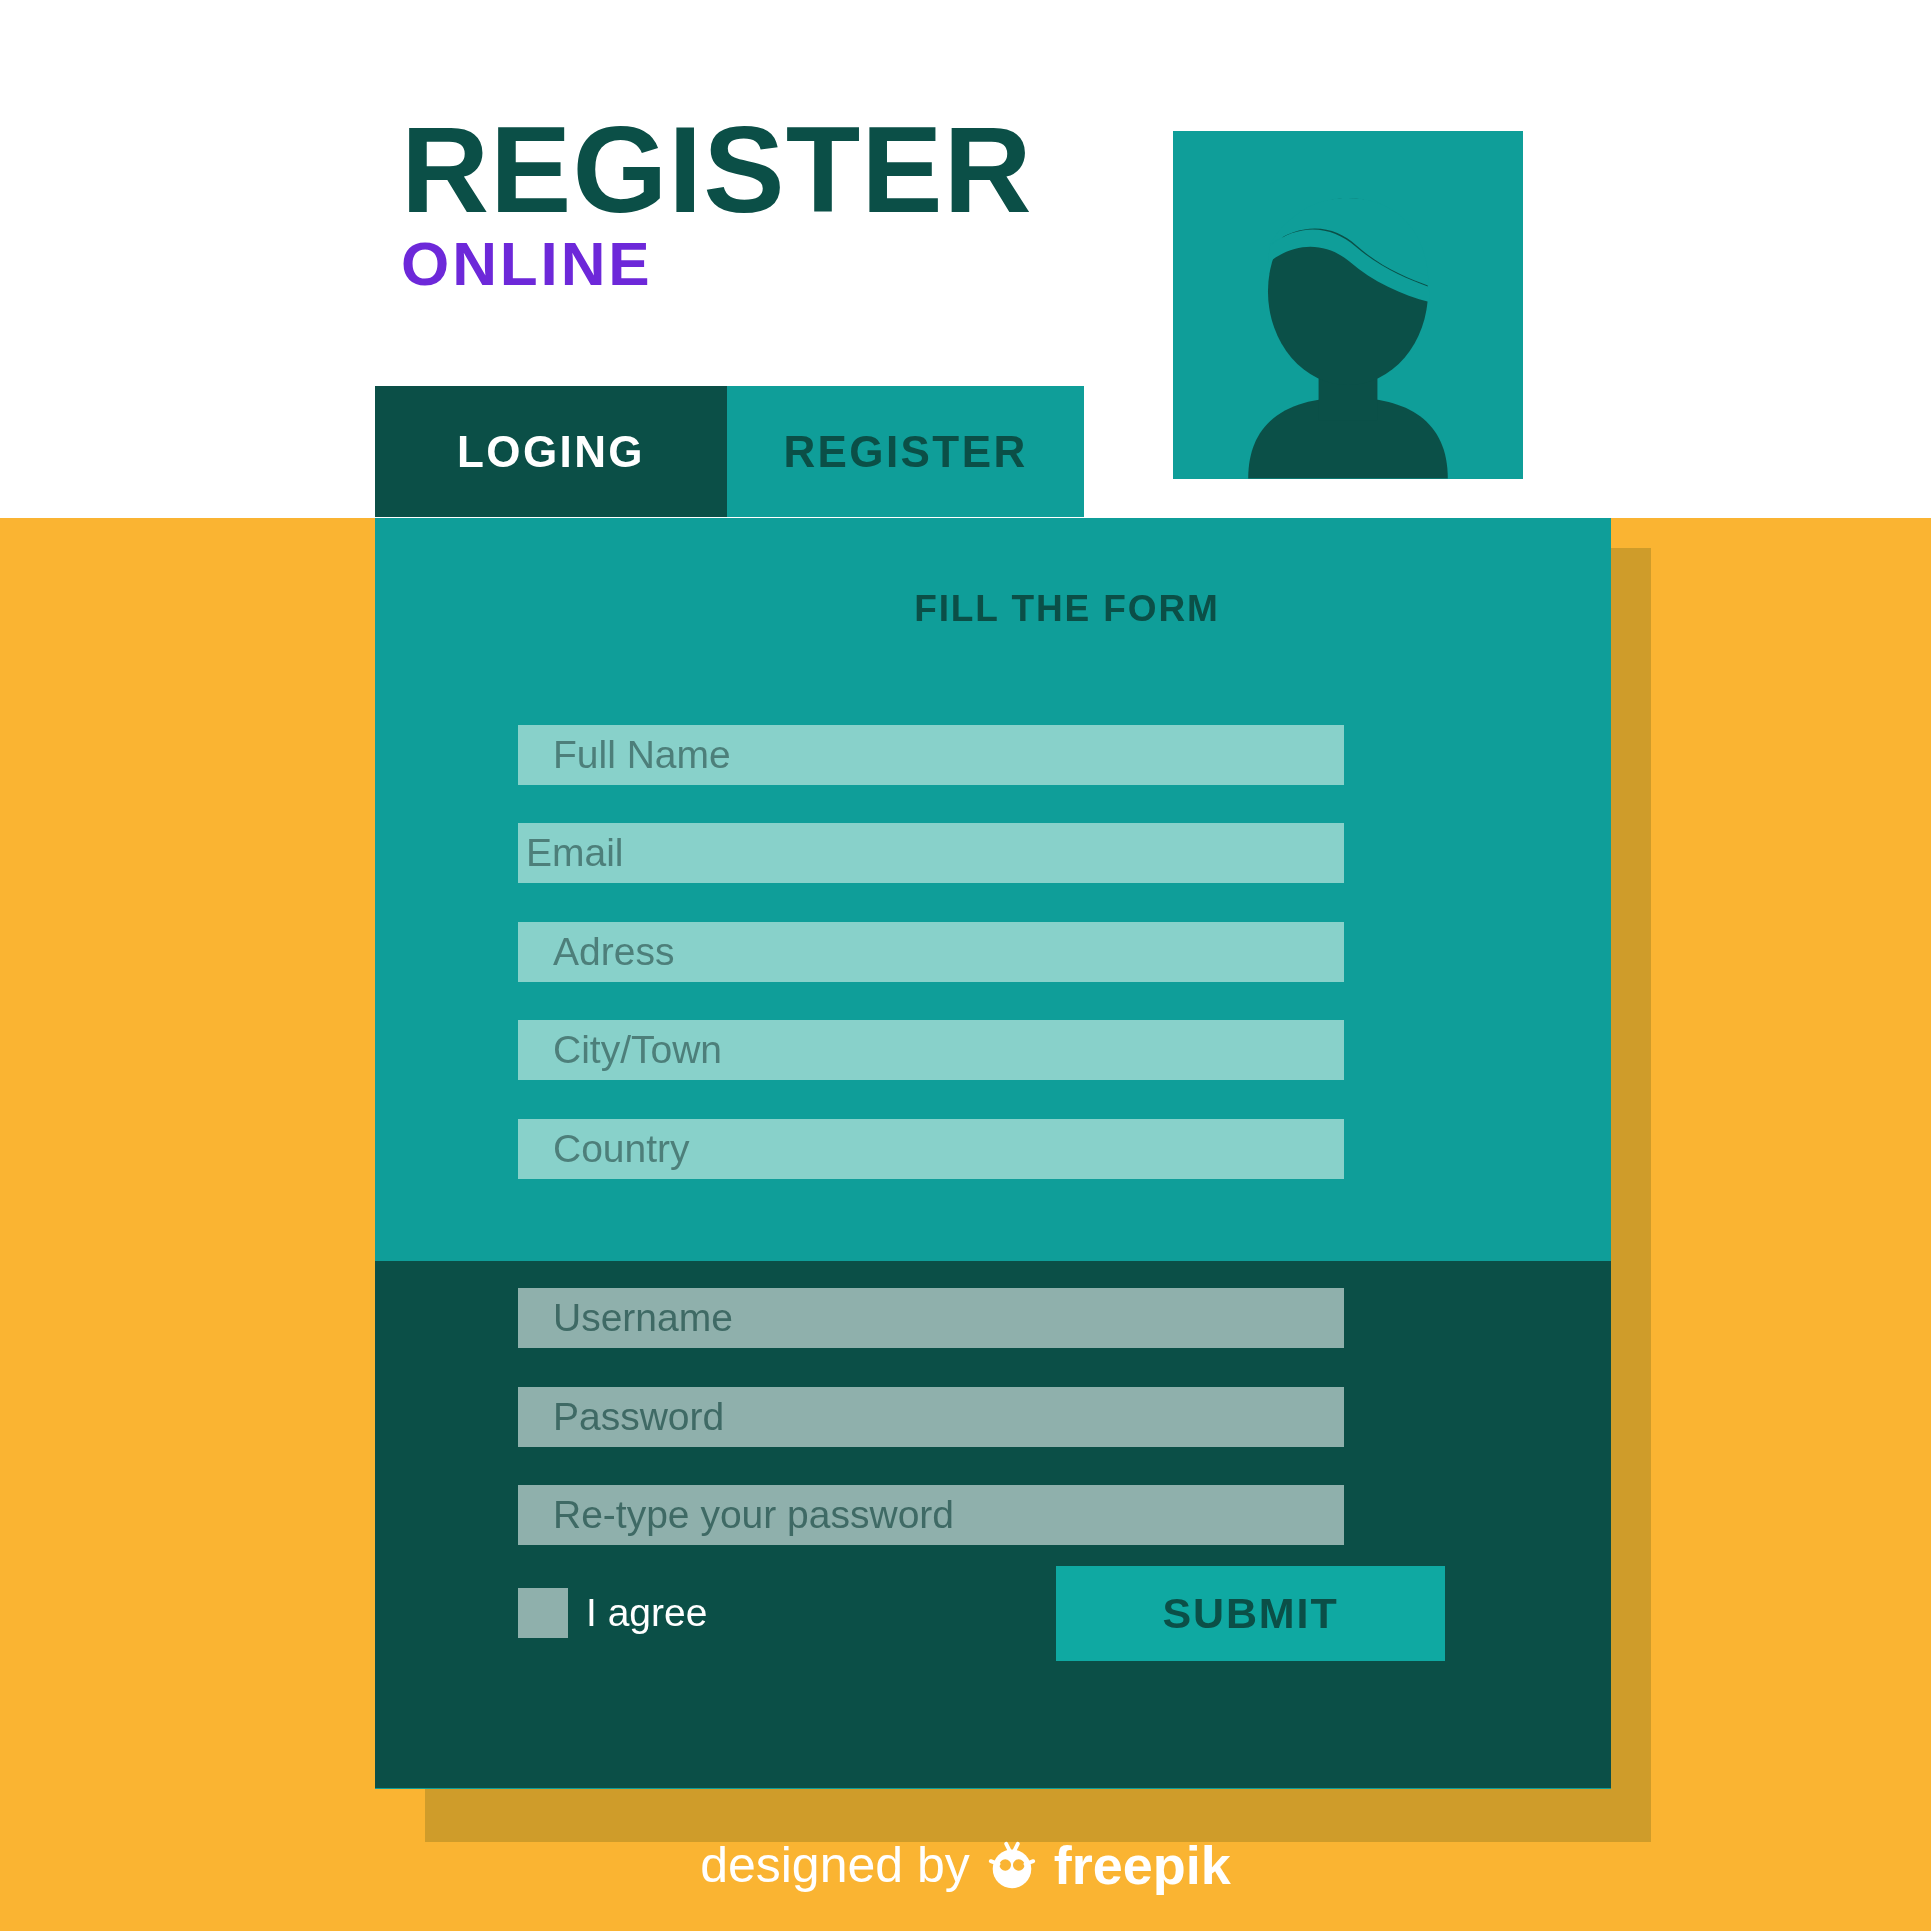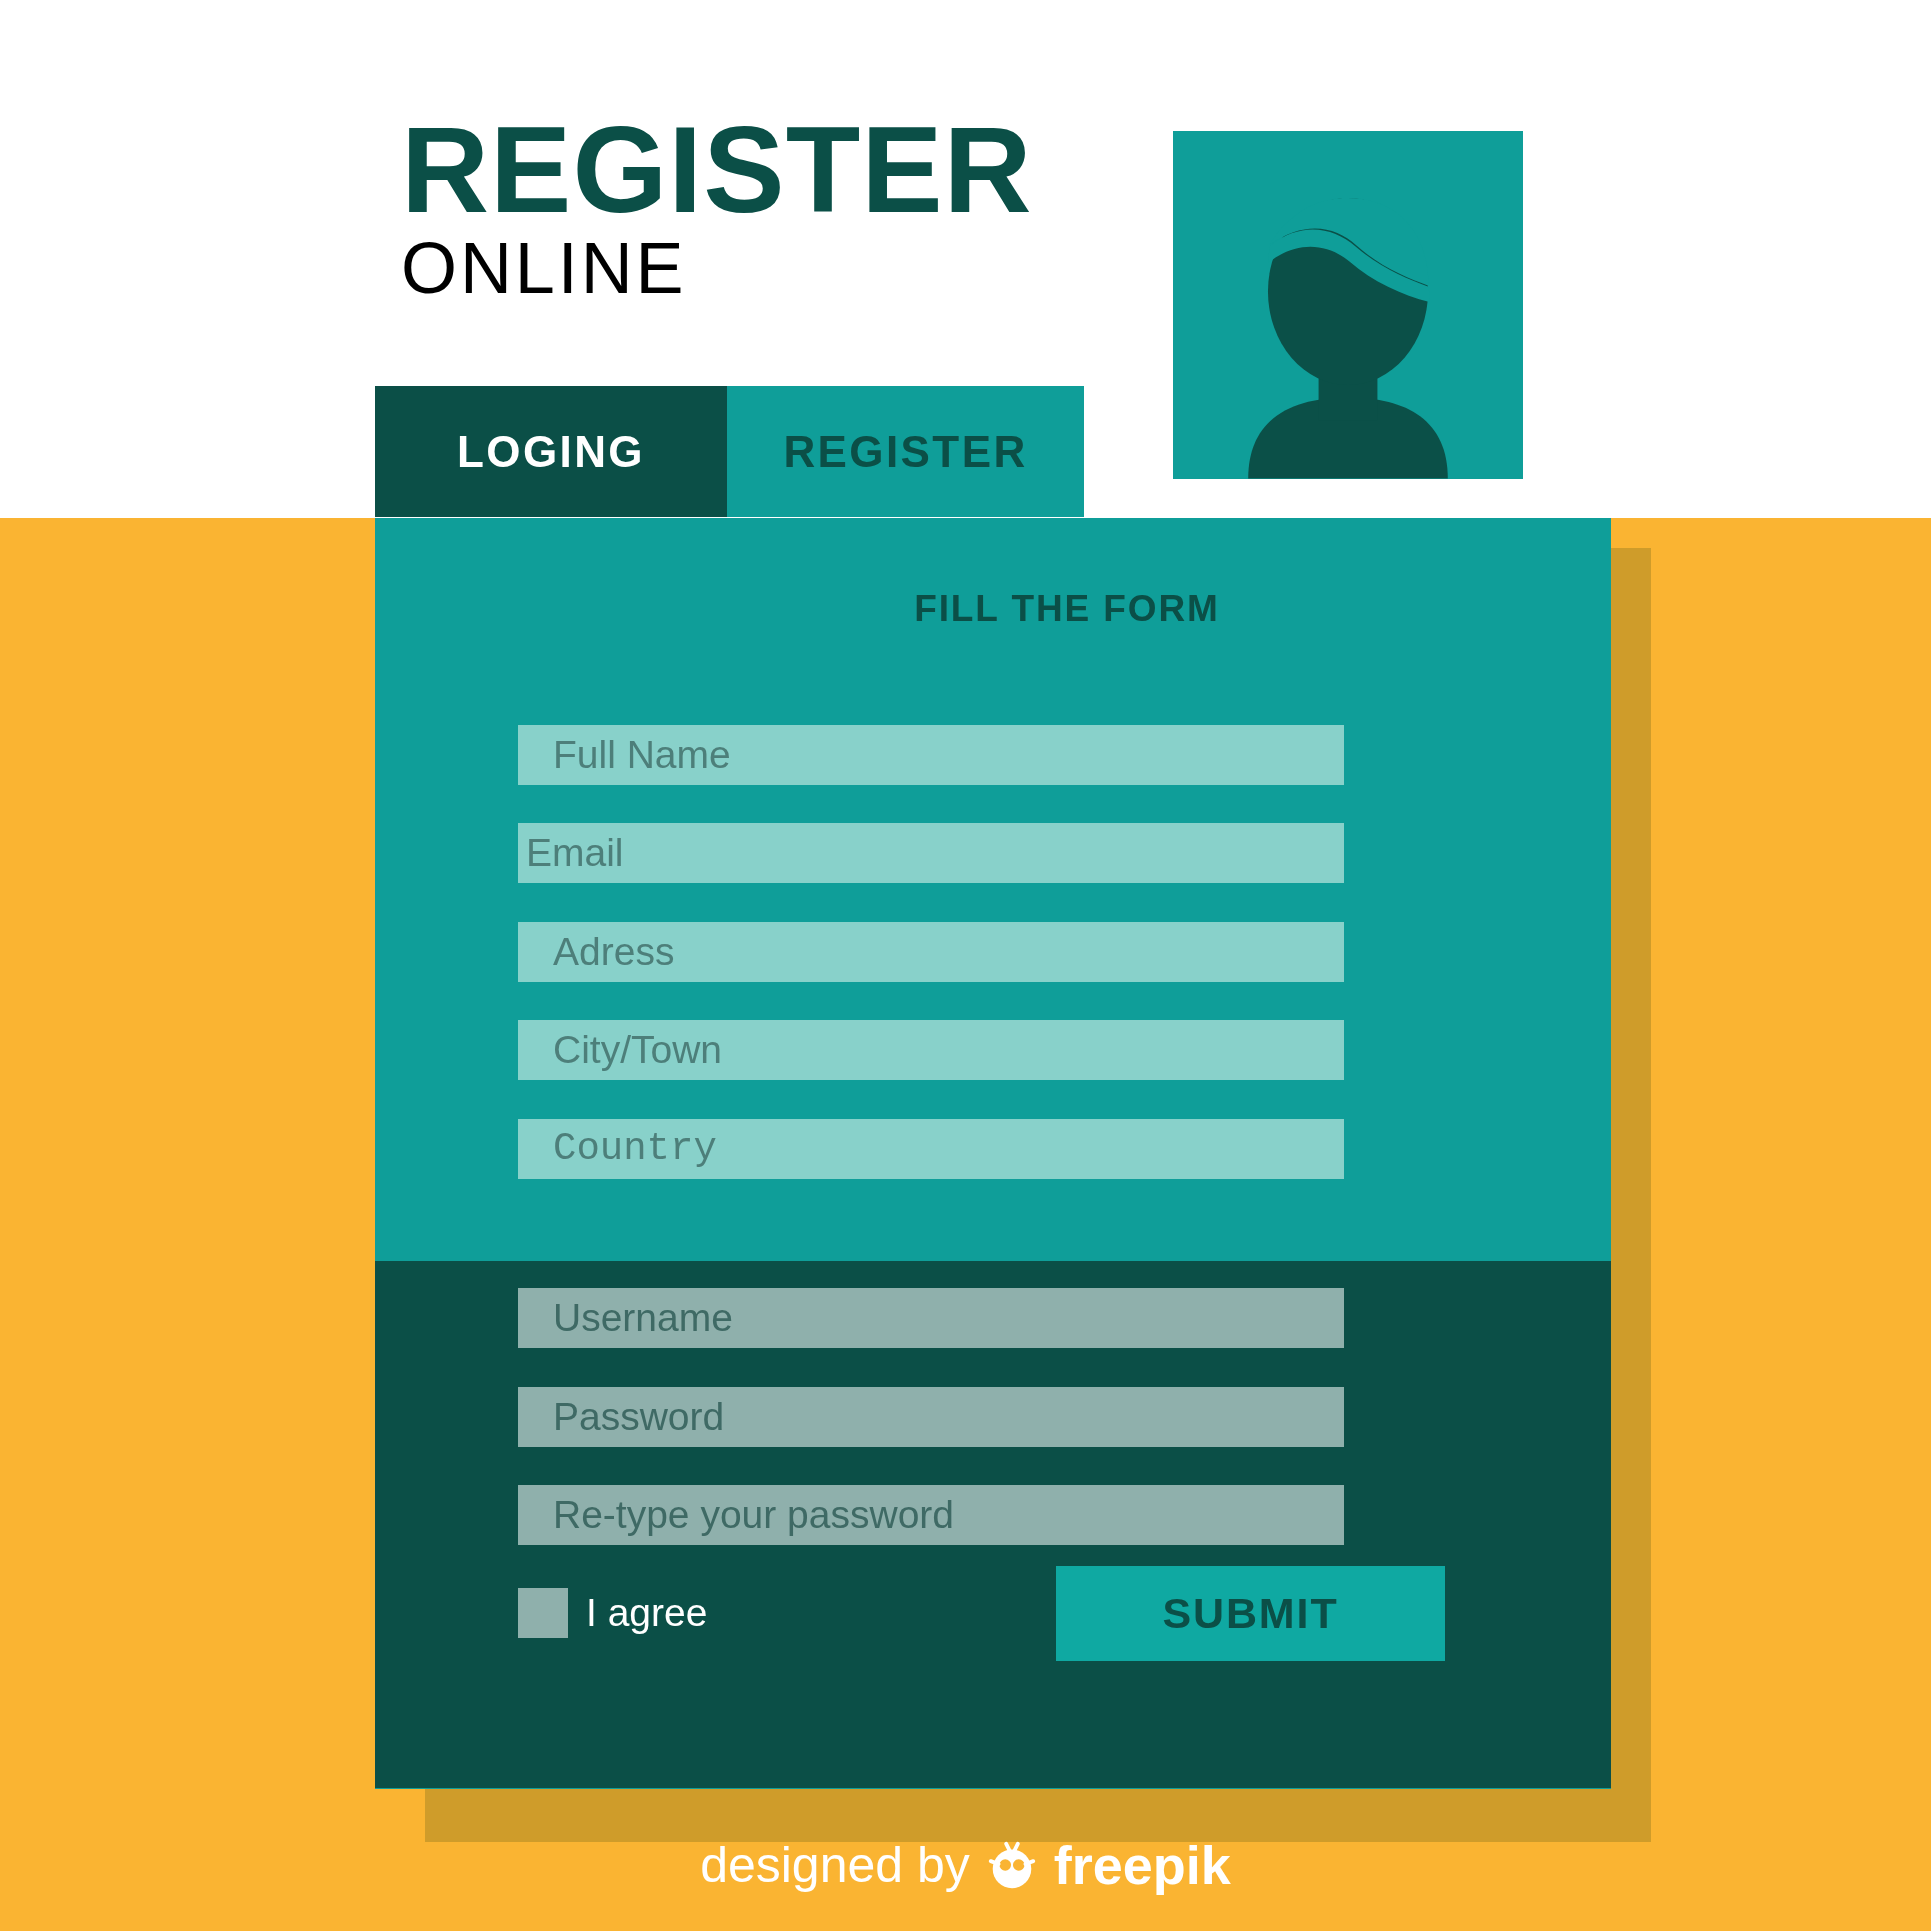--- a/index.html
+++ b/index.html
@@ -26,22 +26,22 @@
     line-height:0.93;
     user-select:none;
   }
   #title-register{
     display:block;
     font-size:122px; font-weight:bold; letter-spacing:1px;
     color:#0b4f47;
   }
   #title-online{
     display:block;
-    font-size:72px; font-weight:normal; letter-spacing:2.9px;
-    color:#000000;
+    font-size:62px; font-weight:bold; letter-spacing:2.9px;
+    color:#6d28d9;
     margin-top:7.7px;
   }
 
   
   #avatar-box{
     position:absolute; left:1173px; top:131px;
     width:350px; height:348px;
     background:#0f9e99;
     overflow:hidden;
   }
@@ -108,21 +108,21 @@
     background:#88d1ca; color:#4d7f7a;
   }
   .field-dark{
     background:#8fb0ac; color:#3f6a65;
   }
 
   #f-fullname { top:207px; }
   #f-email    { top:305px;padding-left:8px; }
   #f-adress   { top:404px; }
   #f-city     { top:502px; }
-  #f-country  { top:601px;font-family:Liberation Mono, monospace; }
+  #f-country  { top:601px; }
 
   #f-username { top:770px; }
   #f-password { top:869px; }
   #f-retype   { top:967px; }
 
   
   #agree-row{
     position:absolute; left:143px; top:1070px;
     display:flex; align-items:center;
   }

